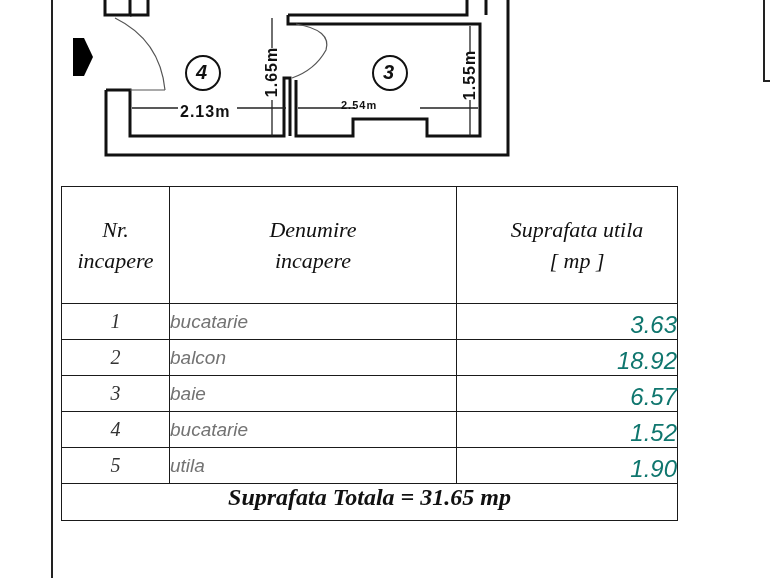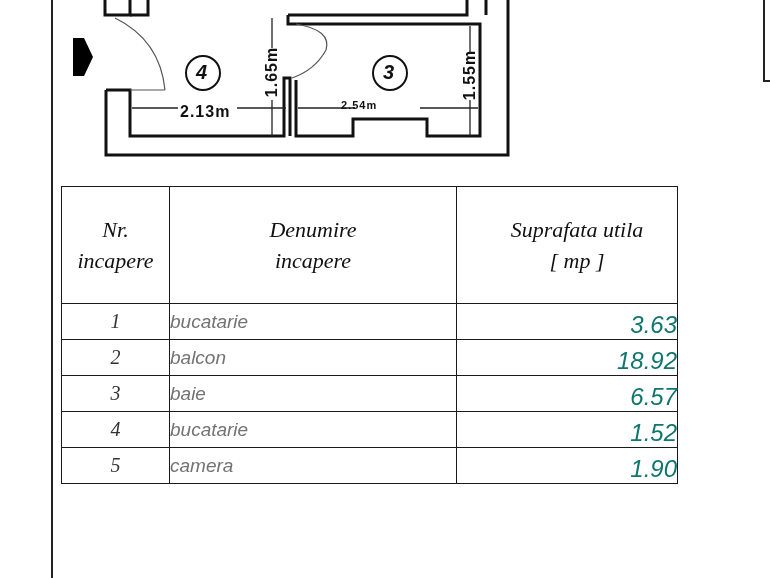--- a/index.html
+++ b/index.html
@@ -101,17 +101,20 @@
     <td class="name">baie</td>
     <td class="val">6.57</td>
   </tr>
   <tr>
     <td class="nr">4</td>
     <td class="name">bucatarie</td>
     <td class="val">1.52</td>
   </tr>
   <tr>
     <td class="nr">5</td>
-    <td class="name">camera</td>
+    <td class="name">utila</td>
     <td class="val">1.90</td>
+  </tr>
+  <tr>
+    <td class="sum2" colspan="3">Suprafata Totala = 31.65 mp</td>
   </tr>
 </tbody>
   </table>
 
 </body></html>

